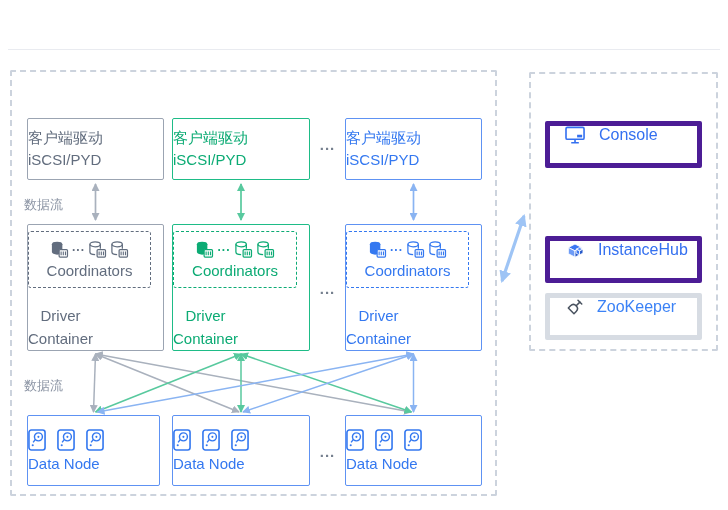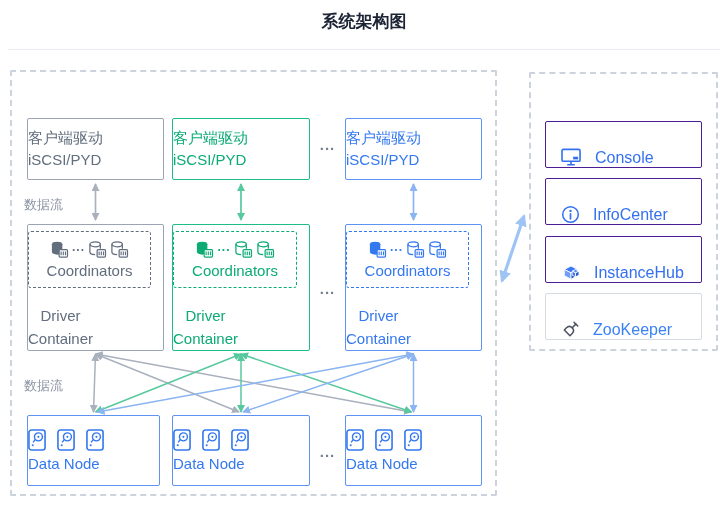--- a/index.html
+++ b/index.html
@@ -48,33 +48,32 @@
   #ellipsis-clients    { left:310px; top:136px; }
   #ellipsis-containers { left:310px; top:280px; }
   #ellipsis-nodes      { left:310px; top:443px; }
 
   .flow-label { position:absolute; left:24px; font-size:13px; 
     color:#8a93a3; z-index:2; }
   #flow-top { top:196px; }
   #flow-bottom { top:377px; }
 
   .ctl-item { position:absolute; left:545px; width:157px; height:47px; box-sizing:border-box;
-    background:#fff; border:1px solid #4c1d95; border-radius:2px; display:flex;
-    align-items:flex-end; padding-left:15px; gap:13px; font-size:16px; color:#3470f0; z-index:2; }
+    background:#fff; border:5px solid #4c1d95; border-radius:2px; display:flex;
+    align-items:flex-start; padding-left:15px; gap:13px; font-size:16px; color:#3470f0; z-index:2; }
   .ctl-item.gray { border-color:#d7dce3; color:#3b82f6; }
   .ctl-ic { display:flex; align-items:center; }
 
   #arrows { position:absolute; left:0; top:0; z-index:1; pointer-events:none; }
 </style>
 </head>
 <body>
 
 <div id="stage">
 
-  <div class="title">系统架构图</div>
   <div class="divider"></div>
 
   <svg id="arrows" width="728" height="510">
     <defs>
       <marker id="m-gray" markerUnits="userSpaceOnUse" markerWidth="8" markerHeight="8" viewBox="0 0 8 8" refX="7" refY="4" orient="auto-start-reverse">
           <path d="M0,0 L8,4 L0,8 z" fill="#a9b1bd"></path>
         </marker>
       <marker id="m-green" markerUnits="userSpaceOnUse" markerWidth="8" markerHeight="8" viewBox="0 0 8 8" refX="7" refY="4" orient="auto-start-reverse">
           <path d="M0,0 L8,4 L0,8 z" fill="#58c99e"></path>
         </marker>
@@ -307,30 +306,20 @@
     <span class="ctl-ic">
       <svg width="21" height="19" viewBox="0 0 22 20">
           <rect x="1" y="1.5" width="19" height="12.5" rx="1.5" fill="none" stroke="currentColor" stroke-width="1.7"></rect>
           <rect x="12.7" y="9.2" width="5.3" height="2.8" fill="currentColor"></rect>
           <path d="M10.5 14 v3.2 M6.5 17.6 h8" stroke="currentColor" stroke-width="1.7" fill="none"></path>
         </svg>
     </span>
     <span>Console</span>
   </div>
 
-  <div class="ctl-item" style="top:178px;">
-    <span class="ctl-ic">
-      <svg width="19" height="19" viewBox="0 0 20 20">
-          <circle cx="10" cy="10" r="8.2" fill="none" stroke="currentColor" stroke-width="1.6"></circle>
-          <circle cx="10" cy="6.2" r="1.25" fill="currentColor"></circle>
-          <path d="M10 9.2 v5.4" stroke="currentColor" stroke-width="1.8" stroke-linecap="round" fill="none"></path>
-        </svg>
-    </span>
-    <span>InfoCenter</span>
-  </div>
 
   <div class="ctl-item" style="top:236px;">
     <span class="ctl-ic">
       <svg width="20" height="19" viewBox="0 0 20 20">
         <g stroke="#fff" stroke-width="0.9" stroke-linejoin="round">
           <polygon points="3,6.8 10,3.2 17,6.8 10,10.4" fill="#3b77f2"></polygon>
           <polygon points="3,6.8 10,10.4 10,17 3,13.4" fill="#6e9cf6"></polygon>
           <polygon points="10,10.4 17,6.8 17,13.4 10,17" fill="#2457c9"></polygon>
           <polygon points="11.2,8.6 14.8,6.8 18.4,8.6 14.8,10.4" fill="#5b8cf5"></polygon>
           <polygon points="11.2,8.6 14.8,10.4 14.8,14.6 11.2,12.8" fill="#3b77f2"></polygon>

